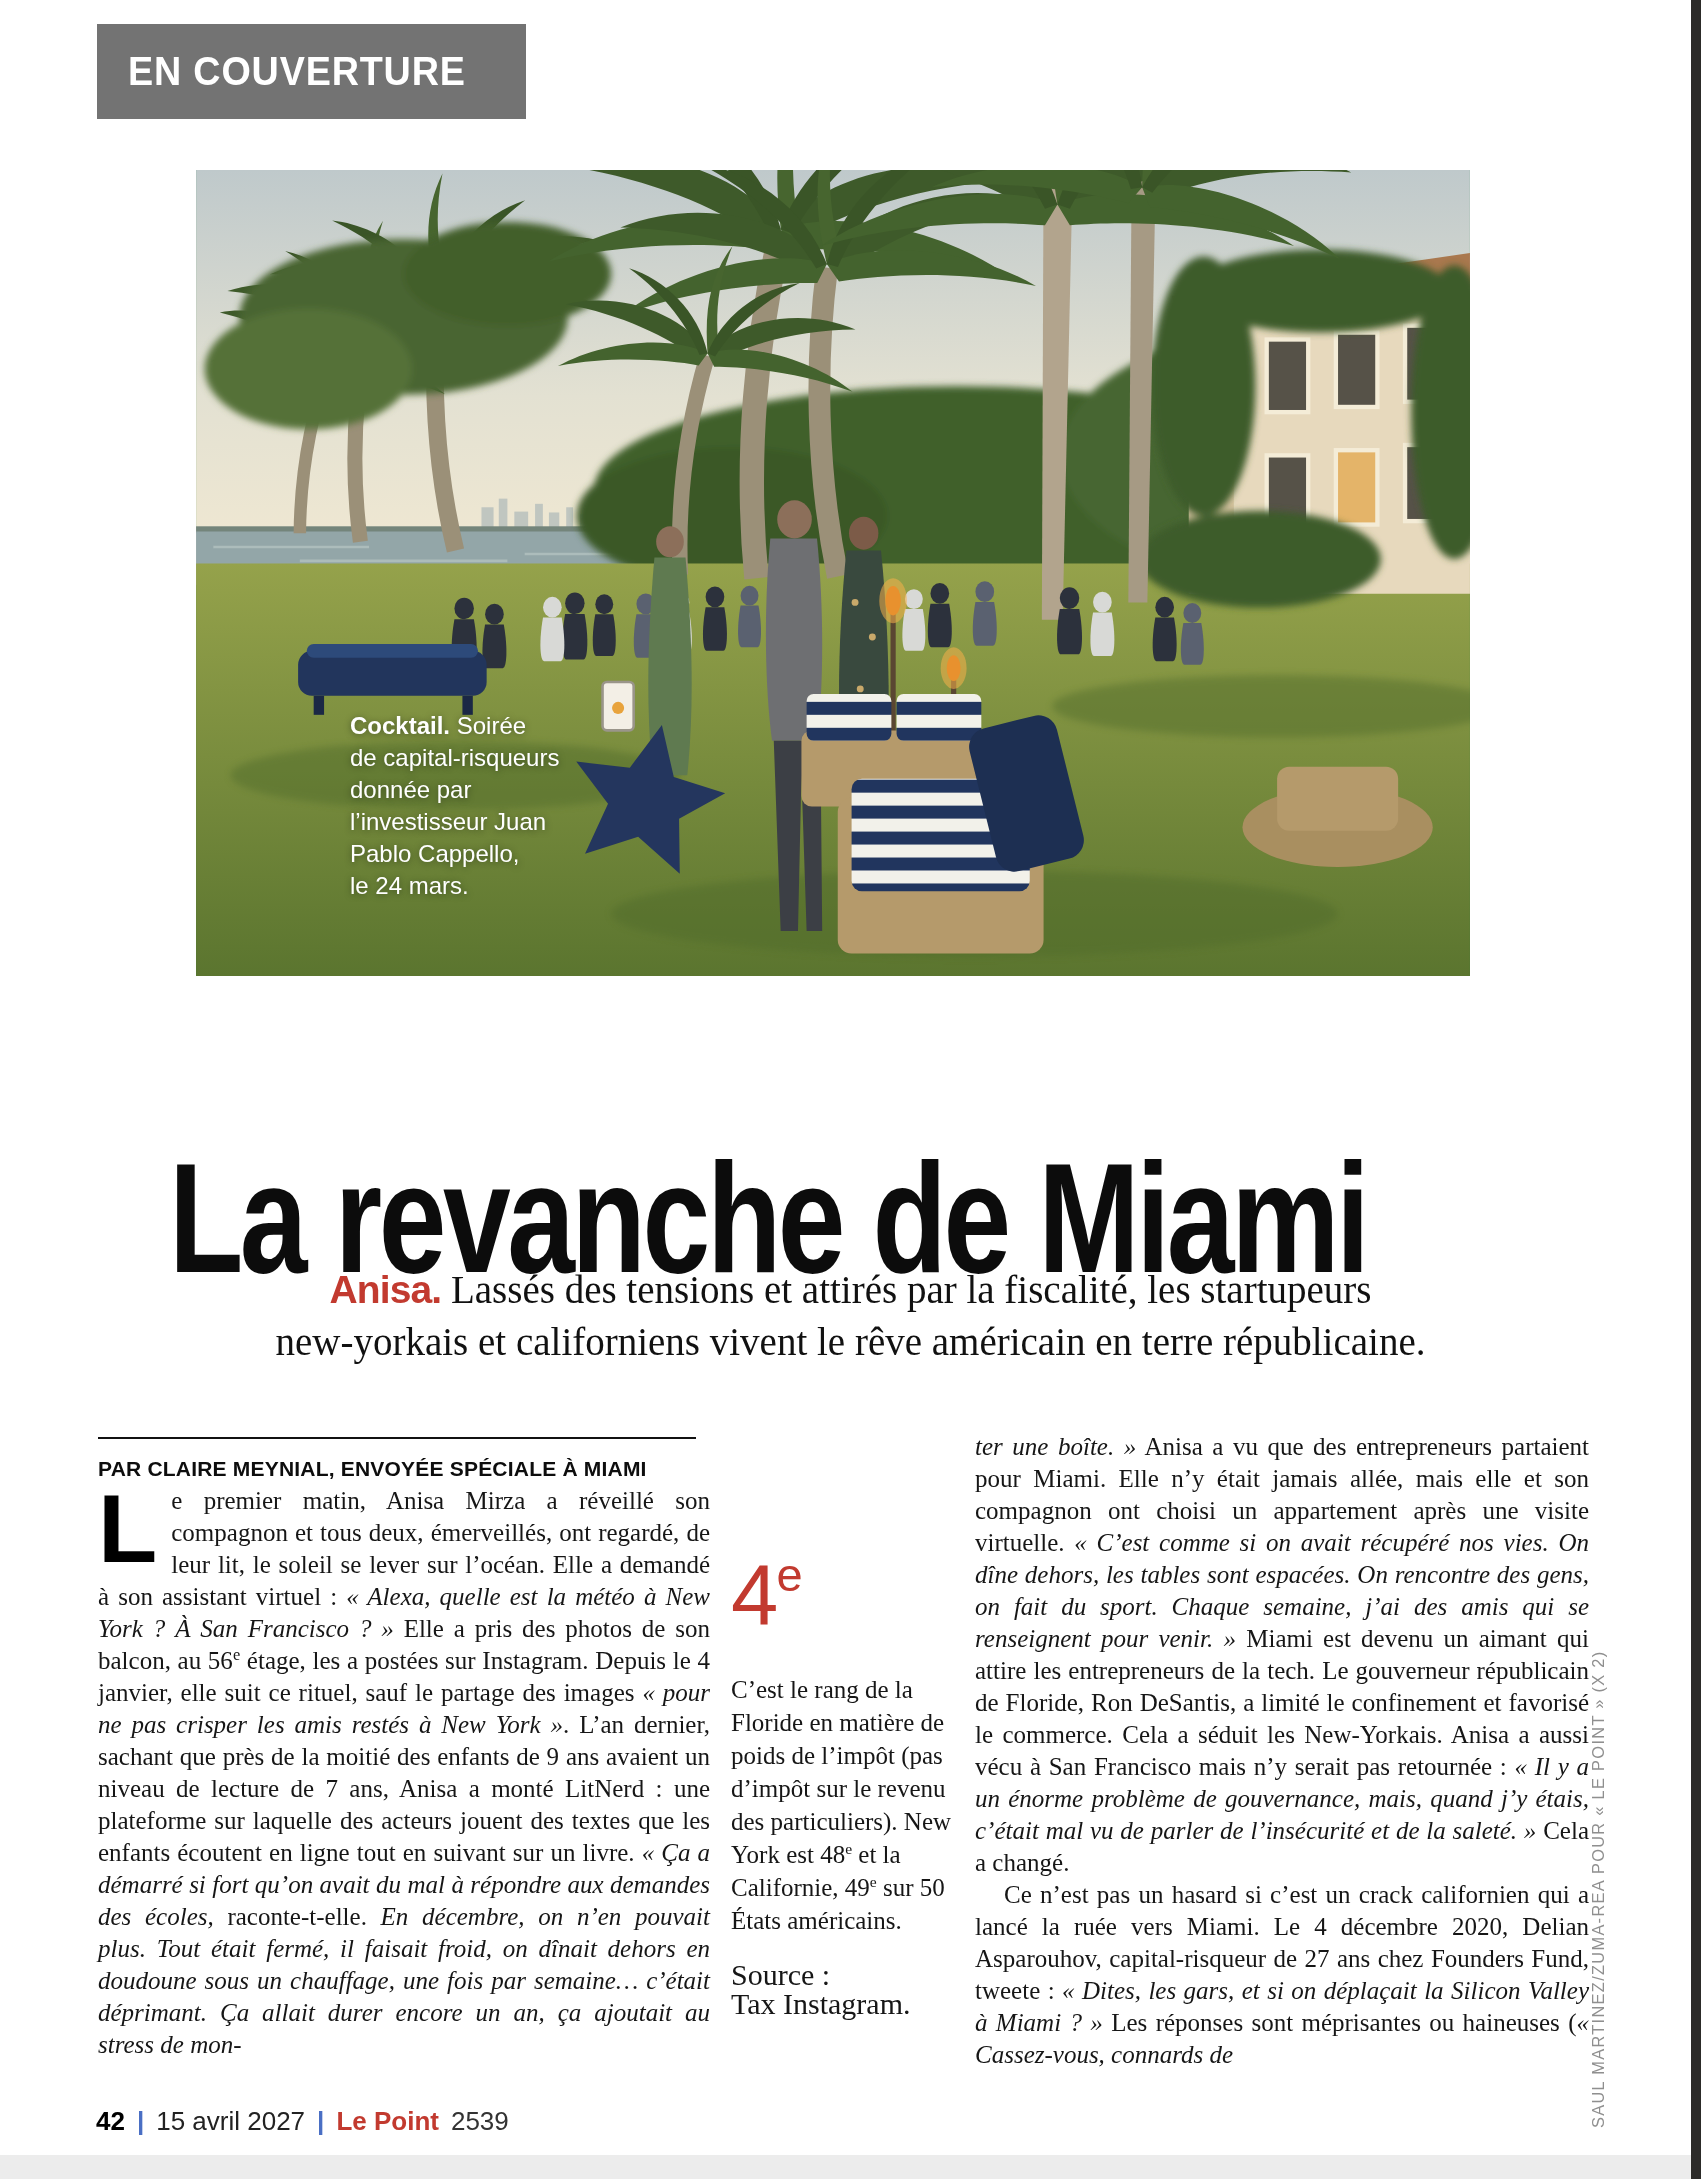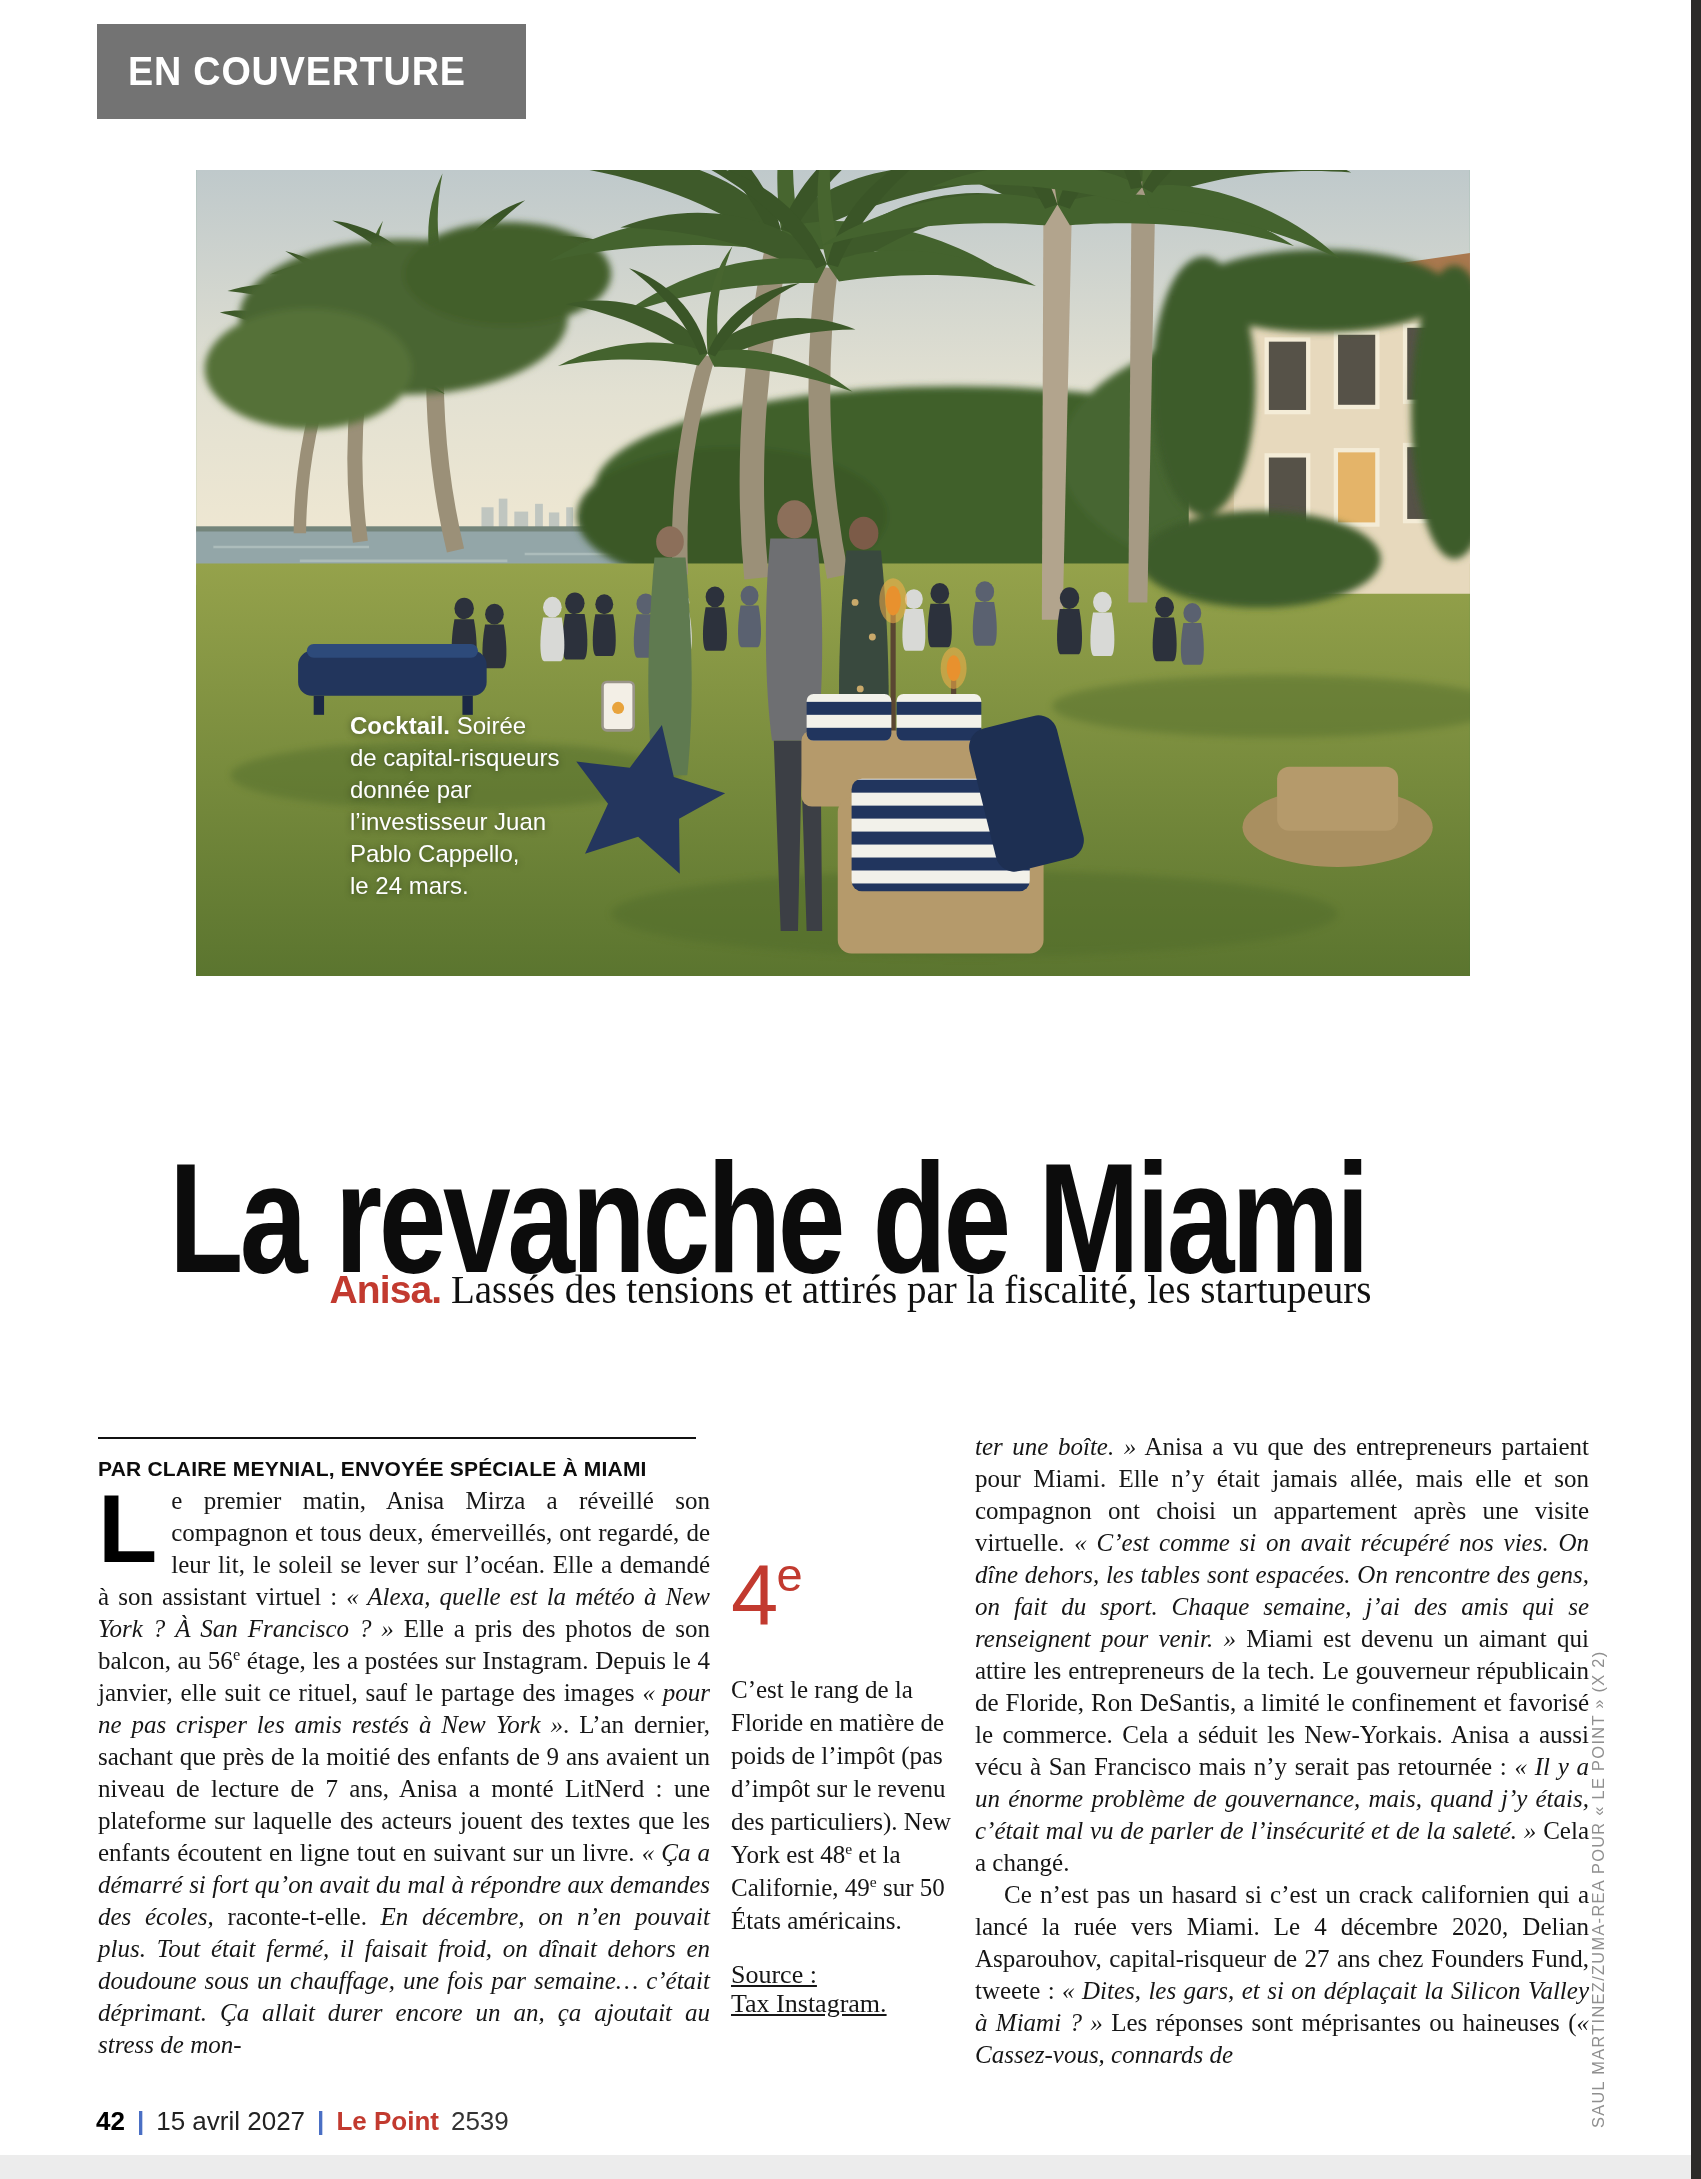--- a/index.html
+++ b/index.html
@@ -44,21 +44,21 @@
           letter-spacing:0.2px;color:#0d0d0d;text-align:left;}
   .dropcap{float:left;font-family:"Liberation Sans",sans-serif;font-weight:900;
            font-size:97px;line-height:74px;padding:7px 14px 0 0;color:#000;}
 
   .col2{left:731px;top:1552px;width:227px;text-align:left;}
   .stat-number{font-family:"Liberation Sans",sans-serif;font-size:85px;line-height:1;
                color:#c23a2f;letter-spacing:-1.7px;}
   .stat-number sup{font-size:47px;vertical-align:33px;}
   .stat-text{margin-top:36px;font-size:25px;line-height:33px;}
   .stat-text sup{font-size:15.6px;}
-  .stat-source{margin-top:22.5px;font-size:26px;line-height:29px;text-decoration:underline;}
+  .stat-source{margin-top:22.5px;font-size:30px;line-height:29px;}
 
   .col3{left:975px;top:1431px;width:614px;}
   .col3 .p2{text-indent:29px;}
 
   
   .credit{position:absolute;left:1589px;top:1626px;height:502px;
           writing-mode:vertical-rl;transform:rotate(180deg);
           font-family:"Liberation Sans",sans-serif;font-size:16.4px;letter-spacing:1.3px;
           color:#8f8f8f;white-space:nowrap;}
 
@@ -278,20 +278,21 @@
       <div>l’investisseur Juan</div>
       <div>Pablo Cappello,</div>
       <div>le 24 mars.</div>
     </div>
   </div>
 
   <h1 class="headline"><span class="squeeze">La revanche de Miami</span></h1>
 
   <div class="standfirst">
     <div><span class="lead">Anisa.</span> <span>Lassés des tensions et attirés par la fiscalité, les startupeurs</span></div>
+    <div>new-yorkais et californiens vivent le rêve américain en terre républicaine.</div>
   </div>
 
   <div class="col col1">
     <div class="rule"></div>
     <div class="byline">PAR CLAIRE MEYNIAL, ENVOYÉE SPÉCIALE À MIAMI</div>
     <p style="margin:0"><span class="dropcap">L</span><span>e premier matin, Anisa Mirza a réveillé son compagnon et tous deux, émerveillés, ont regardé, de leur lit, le soleil se lever sur l’océan. Elle a demandé à son assistant virtuel : </span><span class="it">« Alexa, quelle est la météo à New York ? À San Francisco ? »</span><span> Elle a pris des photos de son balcon, au 56</span><sup><span>e</span></sup><span> étage, les a postées sur Instagram. Depuis le 4 janvier, elle suit ce rituel, sauf le partage des images </span><span class="it">« pour ne pas crisper les amis restés à New York »</span><span>. L’an dernier, sachant que près de la moitié des enfants de 9 ans avaient un niveau de lecture de 7 ans, Anisa a monté LitNerd : une plateforme sur laquelle des acteurs jouent des textes que les enfants écoutent en ligne tout en suivant sur un livre. </span><span class="it">« Ça a démarré si fort qu’on avait du mal à répondre aux demandes des écoles, </span><span>raconte-t-elle. </span><span class="it">En décembre, on n’en pouvait plus. Tout était fermé, il faisait froid, on dînait dehors en doudoune sous un chauffage, une fois par semaine… c’était déprimant. Ça allait durer encore un an, ça ajoutait au stress de mon-</span></p>
   </div>
 
   <div class="col col2">
     <div class="stat-number"><span>4</span><sup>e</sup></div>

